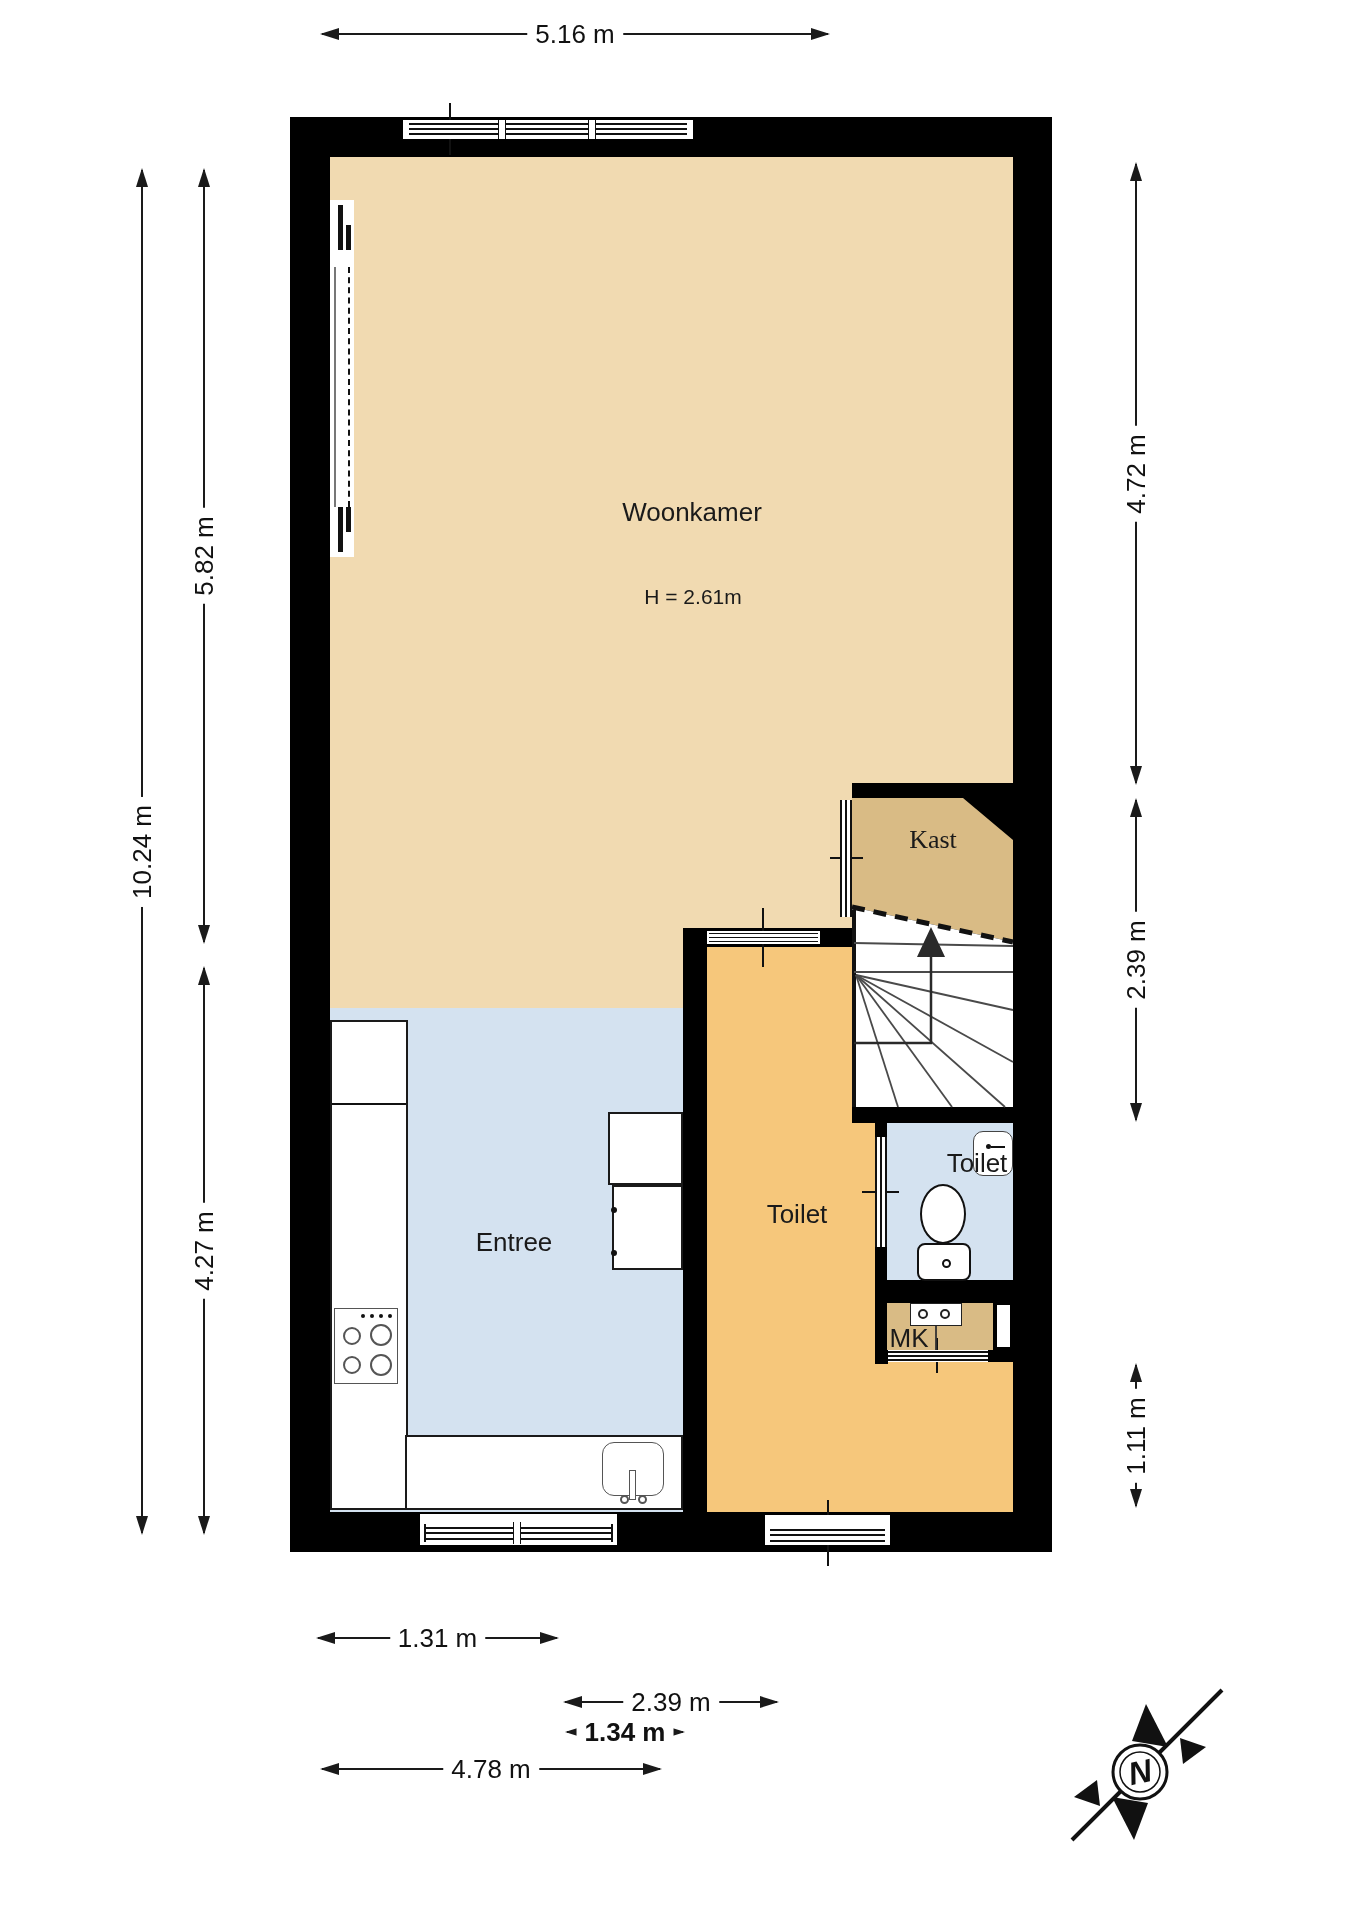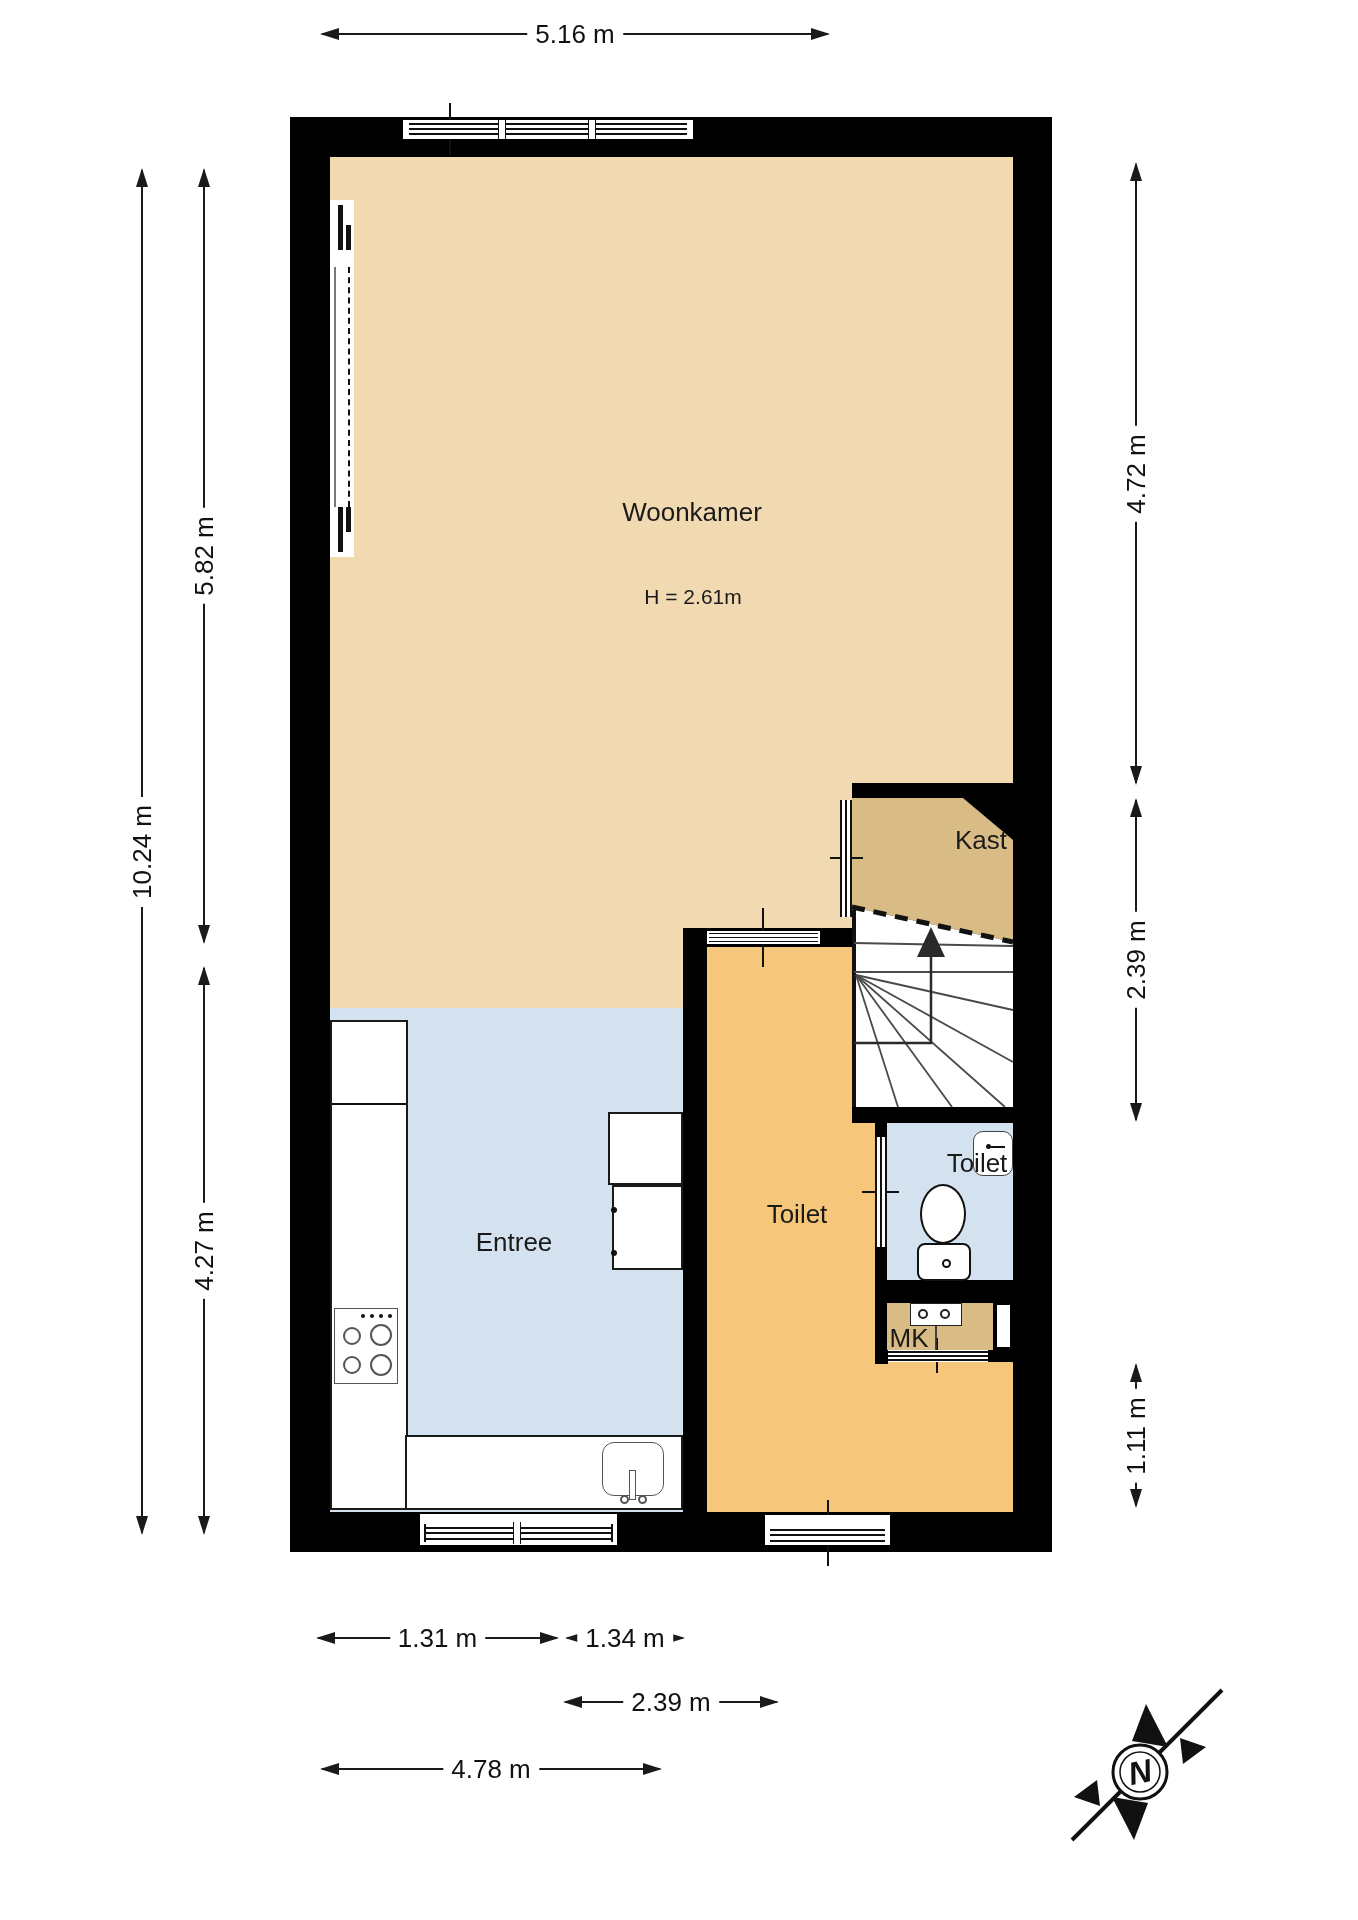--- a/index.html
+++ b/index.html
@@ -211,21 +211,21 @@
 
   <div class="fix-thin" style="left:910px;top:1303px;width:52px;height:23px;border-color:#222;">
     <div class="circle" style="left:7px;top:5px;width:10px;height:10px;border-color:#222;"></div>
     <div class="circle" style="left:29px;top:5px;width:10px;height:10px;border-color:#222;"></div>
   </div>
 
   <div class="room-label" style="left:692px;top:512px;">Woonkamer</div>
   <div class="sub-label" style="left:693px;top:549px;margin-top:48px;">H = 2.61m</div>
   <div class="room-label" style="left:514px;top:1242px;">Entree</div>
   <div class="room-label" style="left:797px;top:1214px;">Toilet</div>
-  <div class="room-label" style="left:981px;top:840px;">Kast</div>
+  <div class="room-label" style="left:933px;top:840px;font-family:Liberation Serif, serif;">Kast</div>
   <div class="room-label" style="left:940px;top:1163px;margin-left:37px;">Toilet</div>
   <div class="room-label" style="left:909px;top:1338px;">MK</div>
 
   <div class="dim" style="left:322px;top:27px;width:506px;height:14px;">
     <div class="dim-line-h"></div>
     <div class="ah ah-left"></div>
     <div class="ah ah-right"></div>
     <span class="dim-label">5.16 m</span>
   </div>
 
@@ -270,21 +270,21 @@
     <div class="ah ah-down"></div>
     <span class="dim-label-v">1.11 m</span>
   </div>
 
   <div class="dim" style="left:318px;top:1631px;width:239px;height:14px;">
     <div class="dim-line-h"></div>
     <div class="ah ah-left"></div>
     <div class="ah ah-right"></div>
     <span class="dim-label">1.31 m</span>
   </div>
-  <div class="dim" style="left:567px;top:1631px;width:116px;height:14px;">
+  <div class="dim" style="left:567px;top:1725px;width:116px;height:14px;font-weight:bold;">
     <div class="dim-line-h"></div>
     <div class="ah ah-left"></div>
     <div class="ah ah-right"></div>
     <span class="dim-label">1.34 m</span>
   </div>
 
   <div class="dim" style="left:565px;top:1695px;width:212px;height:14px;">
     <div class="dim-line-h"></div>
     <div class="ah ah-left"></div>
     <div class="ah ah-right"></div>

